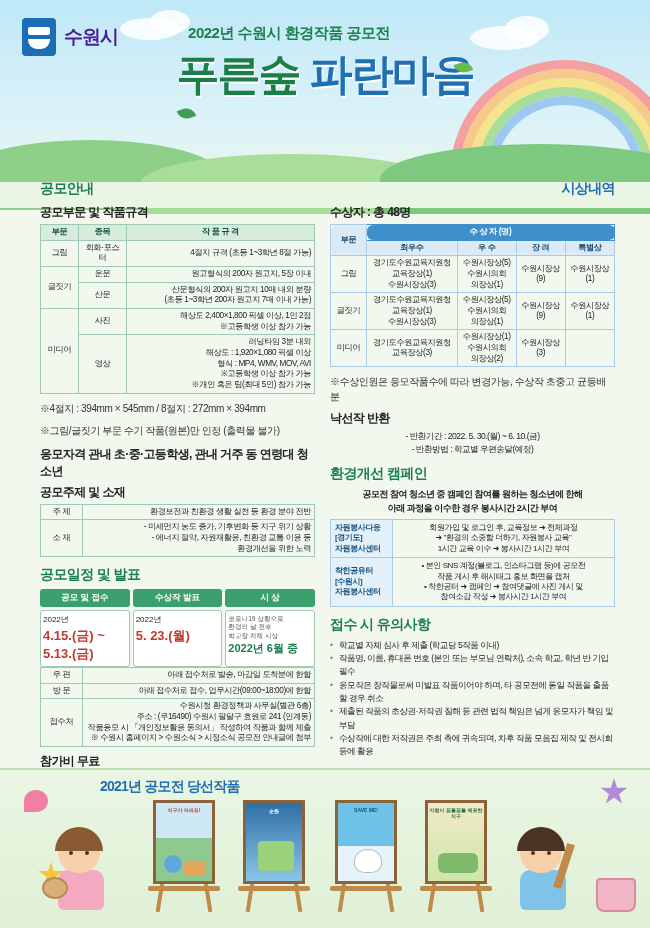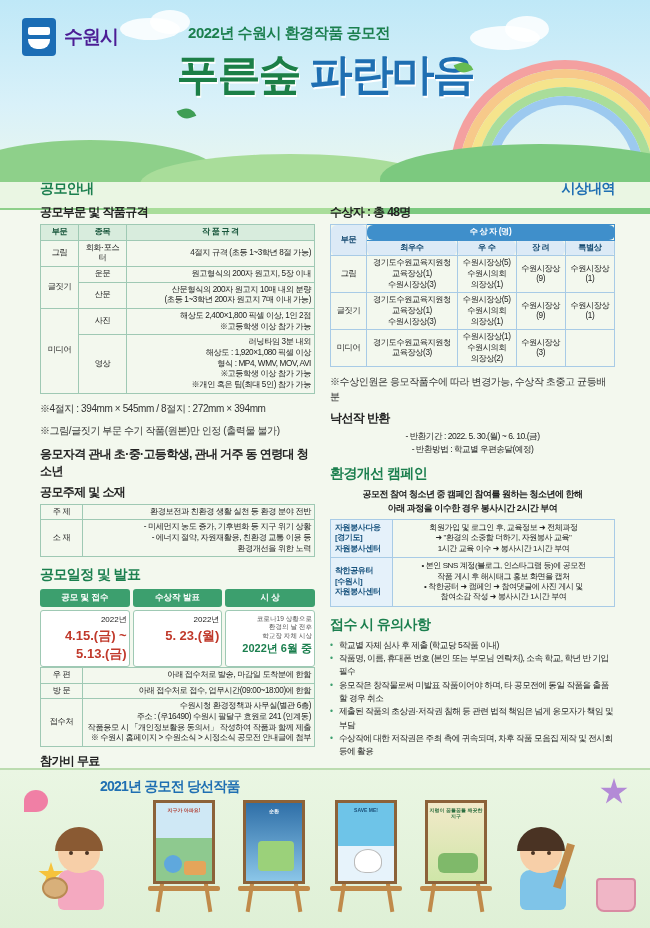--- a/index.html
+++ b/index.html
@@ -97,21 +97,21 @@
   
   .sched { margin-top:4px; }
   .sched-head { display:flex; gap:3px; }
   .sched-head div {
     flex:1; background:#3c9f6e; color:#fff; font-size:8.5px; font-weight:bold;
     text-align:center; padding:3px 0; border-radius:3px;
   }
   .sched-body { display:flex; gap:3px; margin-top:3px; }
   .sched-body div {
     flex:1; border:1px solid #9fc9b4; background:#fff; border-radius:3px;
-    text-align:right; padding:4px 2px; font-size:8px; line-height:1.35;
+    text-align:left; padding:4px 2px; font-size:8px; line-height:1.35;
   }
   .sched-body .big { font-size:13px; font-weight:bold; color:#c0392b; display:block; margin-top:1px; }
   .sched-body .big.green { color:#1b7f4e; }
   .sched-body .small { font-size:6.6px; color:#555; line-height:1.25; display:block; }
 
   
   table.camp td { text-align:center; font-size:8px; padding:3px 4px; }
   table.camp td.key { text-align:left; background:#e5f1fa; font-weight:bold; color:#17527d; width:62px; }
 
   

